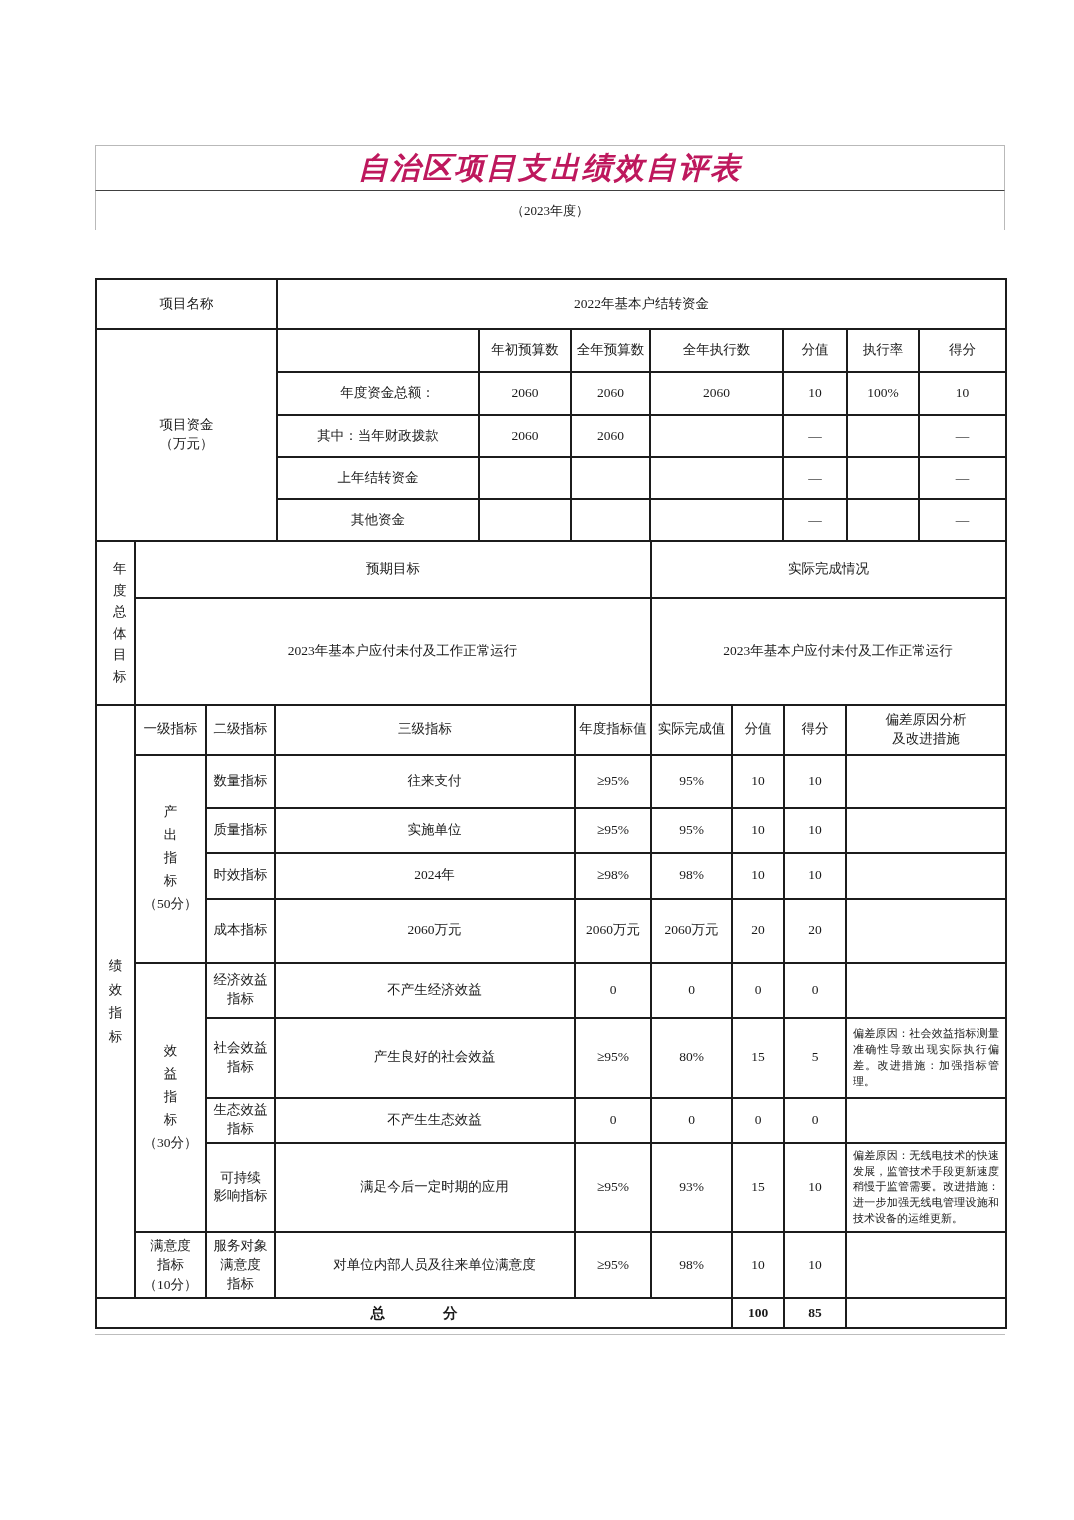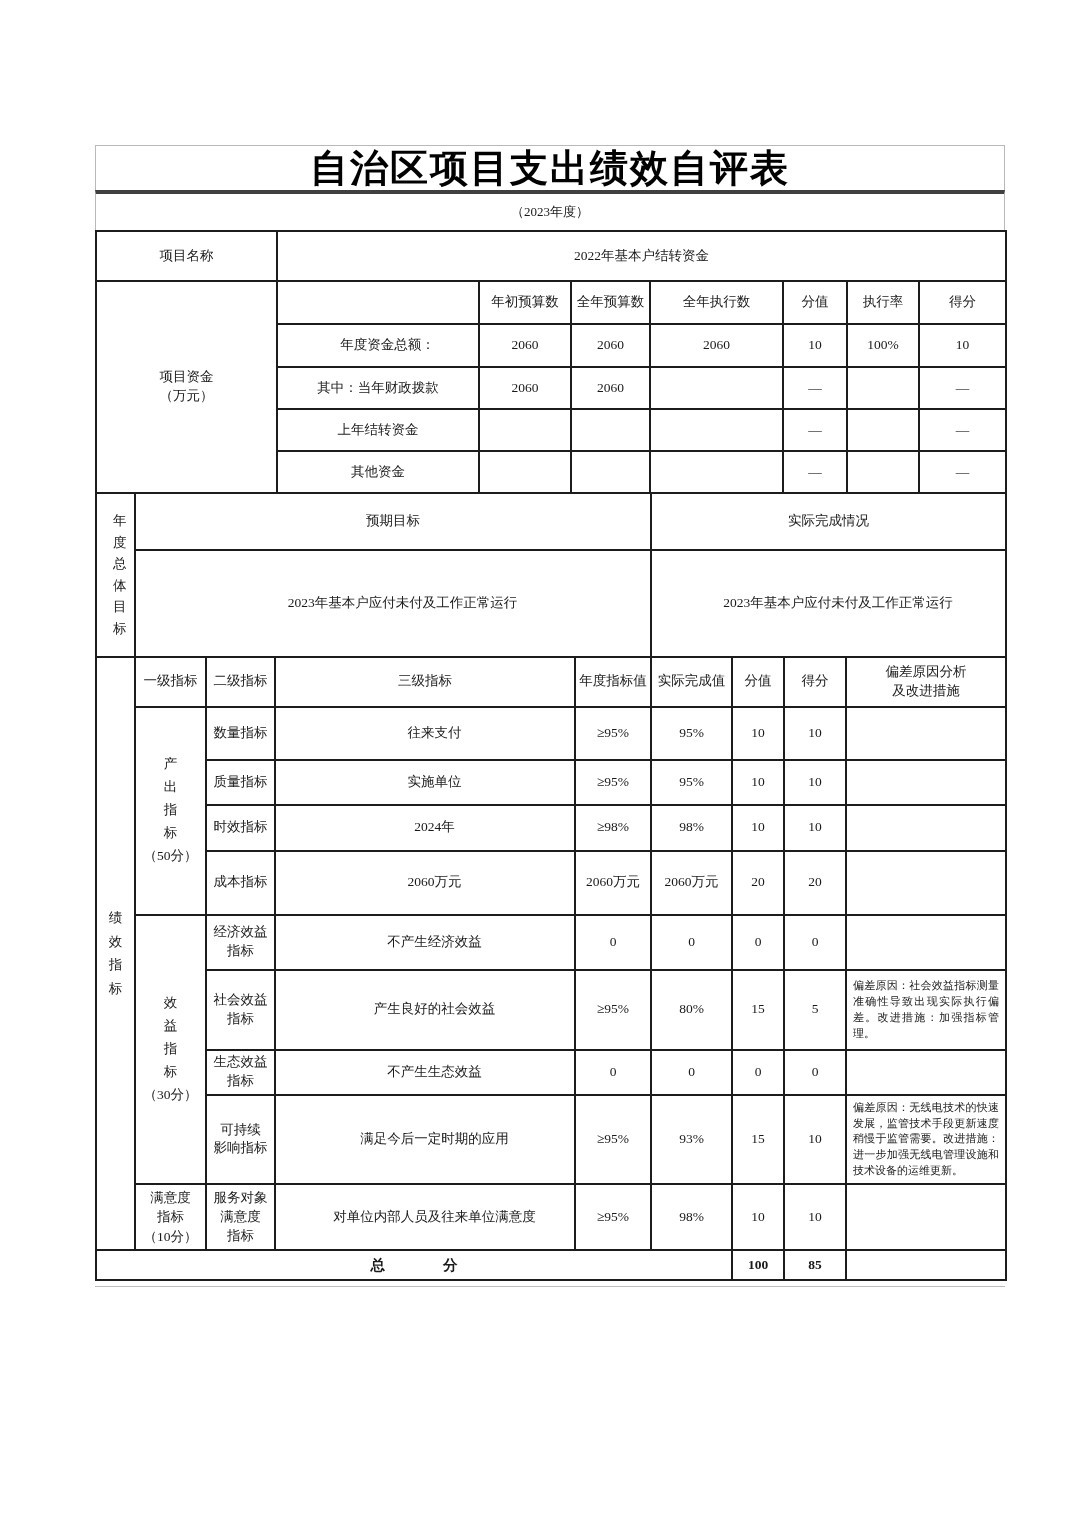--- a/index.html
+++ b/index.html
@@ -11,32 +11,33 @@
   }
   .sheet { position: absolute; left: 95px; top: 145px; width: 910px; }
 
   .title-row {
     height: 45px;
     border: 1px solid #b9b9b9; border-bottom: none;
     display: flex; align-items: center; justify-content: center;
   }
   .title {
     font-family: "Liberation Sans", "DejaVu Sans", sans-serif;
-    font-weight: 900; font-size: 38px; letter-spacing: 2px;
-    color: #000000;
+    font-weight: 900; font-size: 30px; letter-spacing: 2px;
+    color: #be185d;
+    font-style: italic;
   }
   .subtitle-row {
     height: 40px;
     border-left: 1px solid #b9b9b9; border-right: 1px solid #b9b9b9;
-    border-top: 4px solid #404040;
+    border-top: 1px solid #404040;
     display: flex; align-items: center; justify-content: center;
     font-size: 13px;
   }
 
-  table { border-collapse: collapse; table-layout: fixed; width: 910px; }
+  table { border-collapse: collapse; table-layout: fixed; width: 910px; margin-top: 48px; }
   .stack { margin-top: -2px; }
   td {
     border: 2px solid #1c1c1c;
     text-align: center; vertical-align: middle;
     font-size: 13.5px; line-height: 1.4;
     padding: 2px 3px; overflow: hidden;
     word-break: break-all;
   }
   .pre { white-space: pre-line; }
   .al { text-align: center; padding-left: 22px; }

